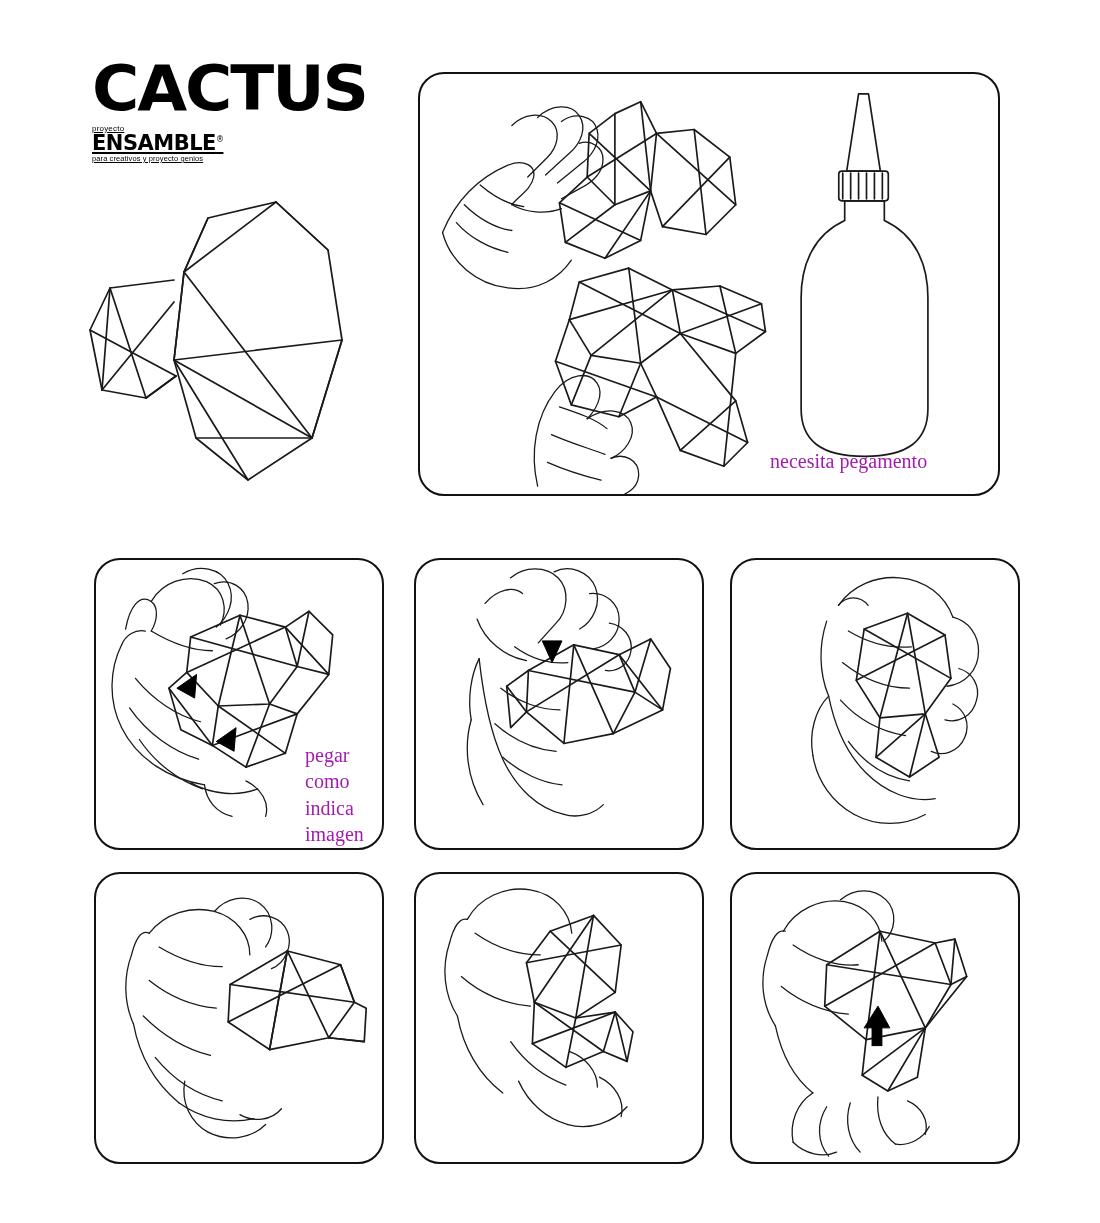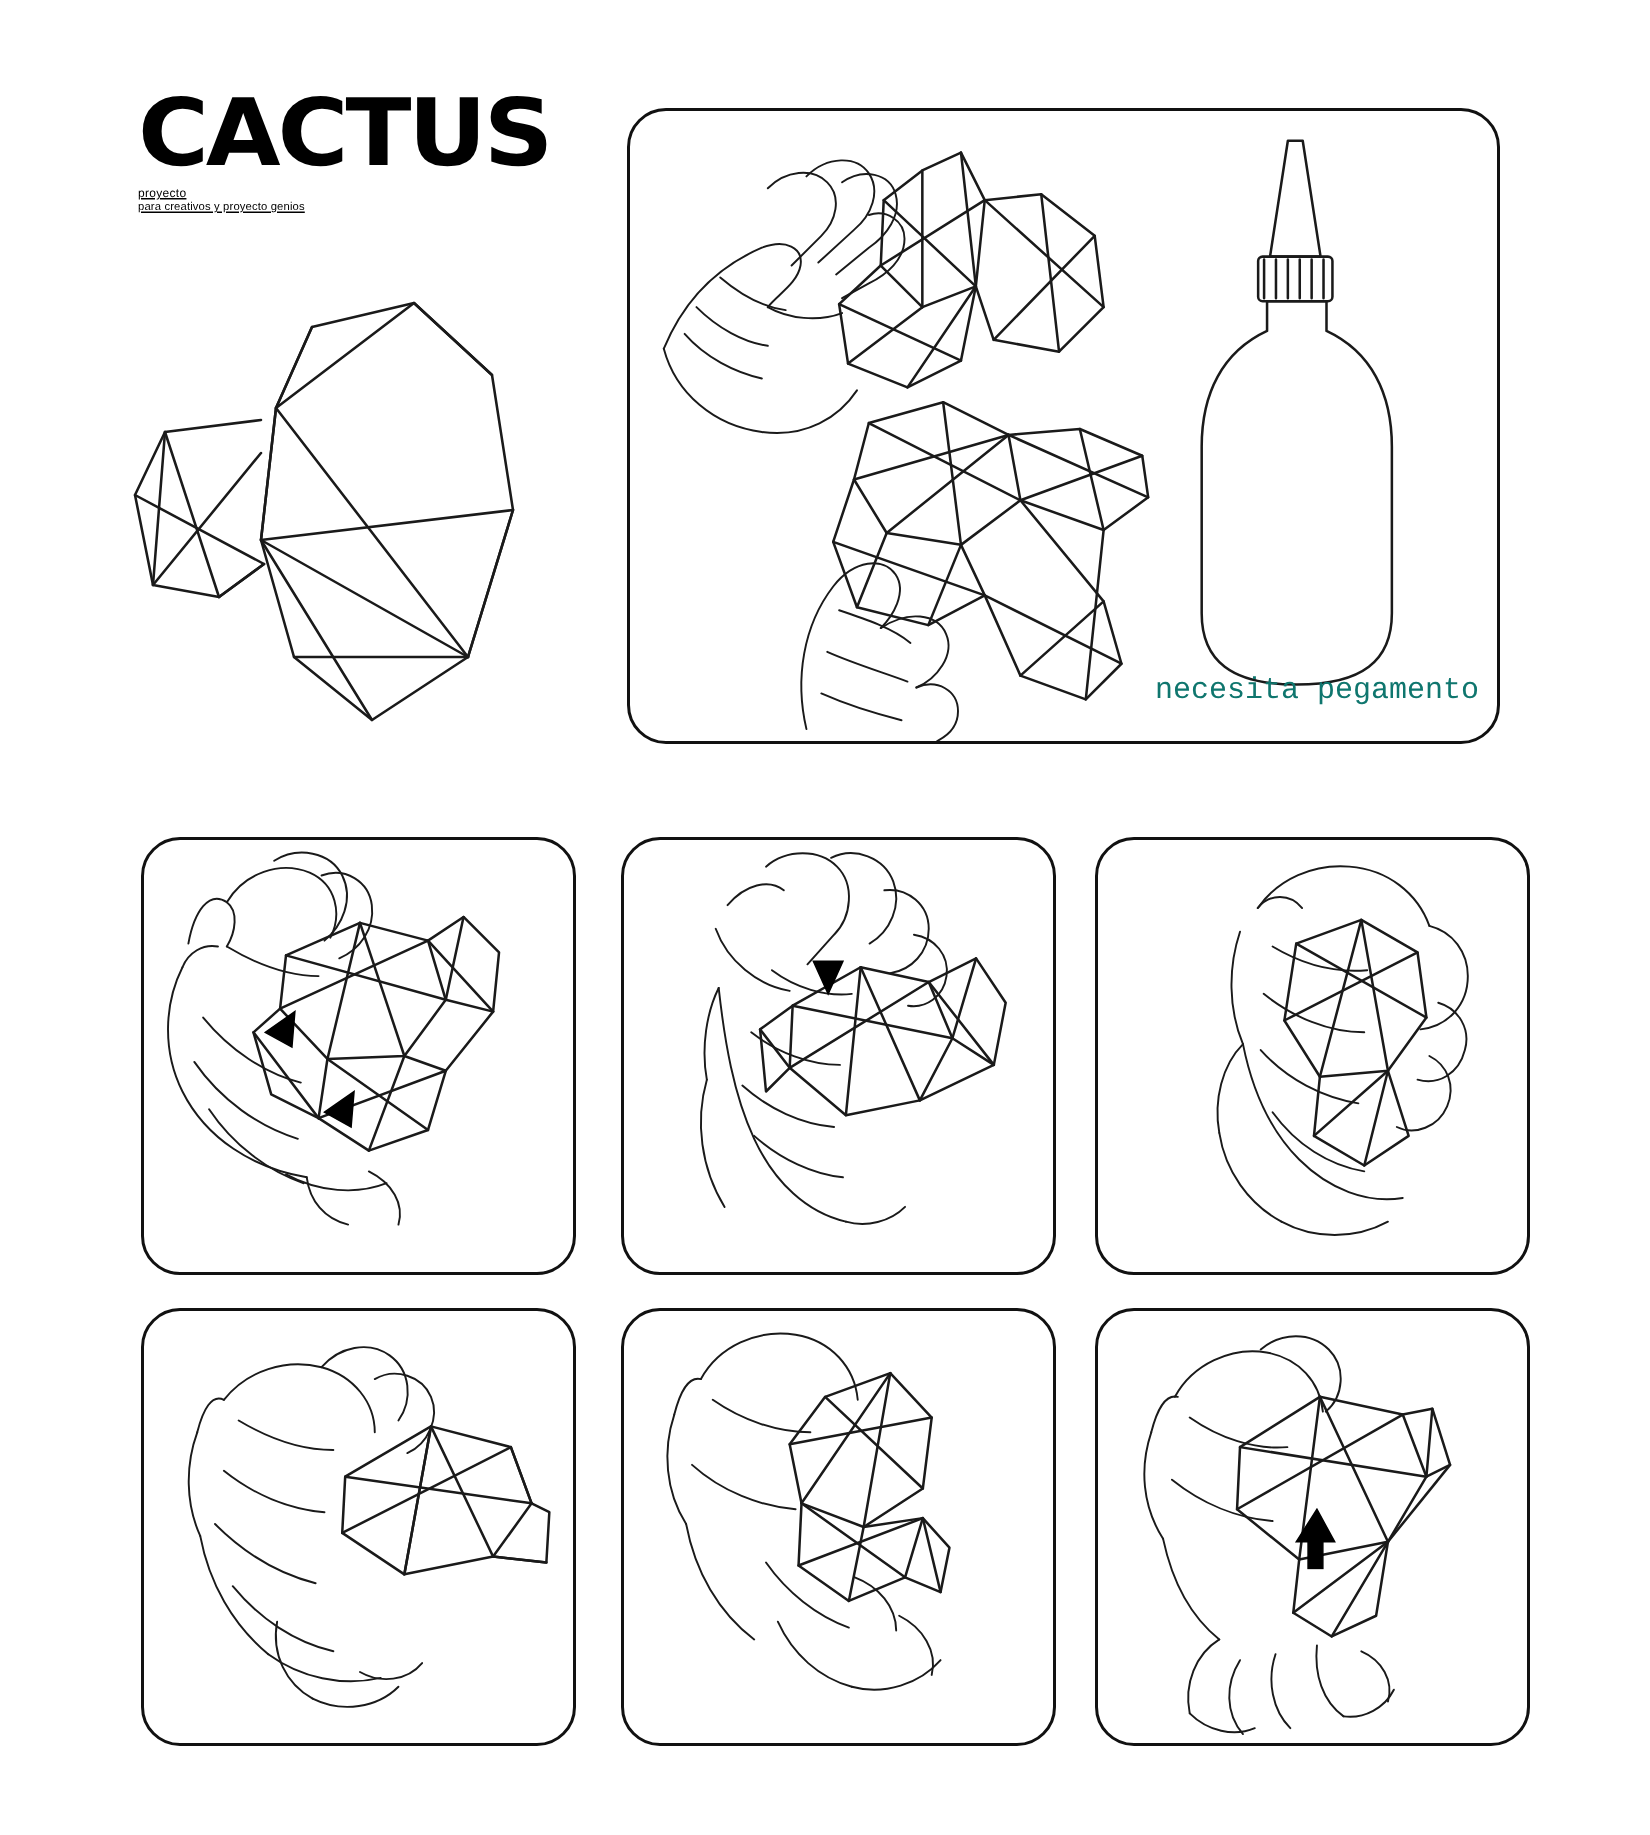--- a/index.html
+++ b/index.html
@@ -82,24 +82,24 @@
     display: block;
     width: 100%;
     height: 100%;
   }
   .figure {
     position: absolute;
   }
 
   .caption {
     position: absolute;
-    font-family: Liberation Mono, monospace;
+    font-family: Liberation Serif, serif;
     font-size: 19px;
     line-height: 1.32;
-    color: #0f766e;
+    color: #a21caf;
     white-space: pre-line;
   }
   .caption-glue {
     left: 770px;
     top: 448px;
     font-size: 20px;
   }
   .caption-pegar {
     left: 305px;
     top: 742px;
@@ -112,20 +112,21 @@
 </style>
 </head>
 <body>
 
 <div id="sheet">
 
   <div class="brand">
     <div class="brand-title">CACTUS</div>
     <div class="brand-sub">
       <span class="proyecto">proyecto</span>
+      <span class="ensamble"><span>ENSAMBLE</span><span class="reg">®</span></span>
       <span class="tagline">para creativos y proyecto genios</span>
     </div>
   </div>
 
   <div class="figure" style="left:80px; top:180px; width:300px; height:320px;">
     <svg viewBox="0 0 300 320" xmlns="http://www.w3.org/2000/svg">
       <g class="stroke">
 
         <path d="M128 38 L196 22 L248 70 L262 160 L232 258 L168 300 L116 258 L94 180 L104 92 Z"></path>
         <path d="M128 38 L104 92 L94 180 L232 258"></path>
@@ -253,20 +254,24 @@
         <path d="M92 114 L74 130 L86 172 L118 188"></path>
         <path d="M74 130 L118 188"></path>
       </g>
 
       <g class="arrow">
         <polygon points="82,130 102,116 100,140"></polygon>
         <polygon points="122,184 142,170 140,194"></polygon>
       </g>
     </svg>
   </div>
+  <div class="caption caption-pegar">pegar
+como
+indica
+imagen</div>
 
   <div class="panel" style="left:414px; top:558px; width:290px; height:292px;">
     <svg viewBox="0 0 290 292" xmlns="http://www.w3.org/2000/svg">
       <g class="stroke-thin">
         <path d="M96 18 C110 6 132 6 144 18 C156 30 154 52 142 64 L124 84"></path>
         <path d="M140 12 C156 4 176 12 182 28 C188 44 180 62 166 70"></path>
         <path d="M176 34 C192 32 206 44 206 60 C206 76 194 88 180 90"></path>
         <path d="M196 64 C210 66 220 78 218 92 C216 106 204 114 192 112"></path>
         <path d="M70 44 C82 30 98 26 108 34"></path>
         <path d="M62 60 C70 82 90 98 112 102"></path>

